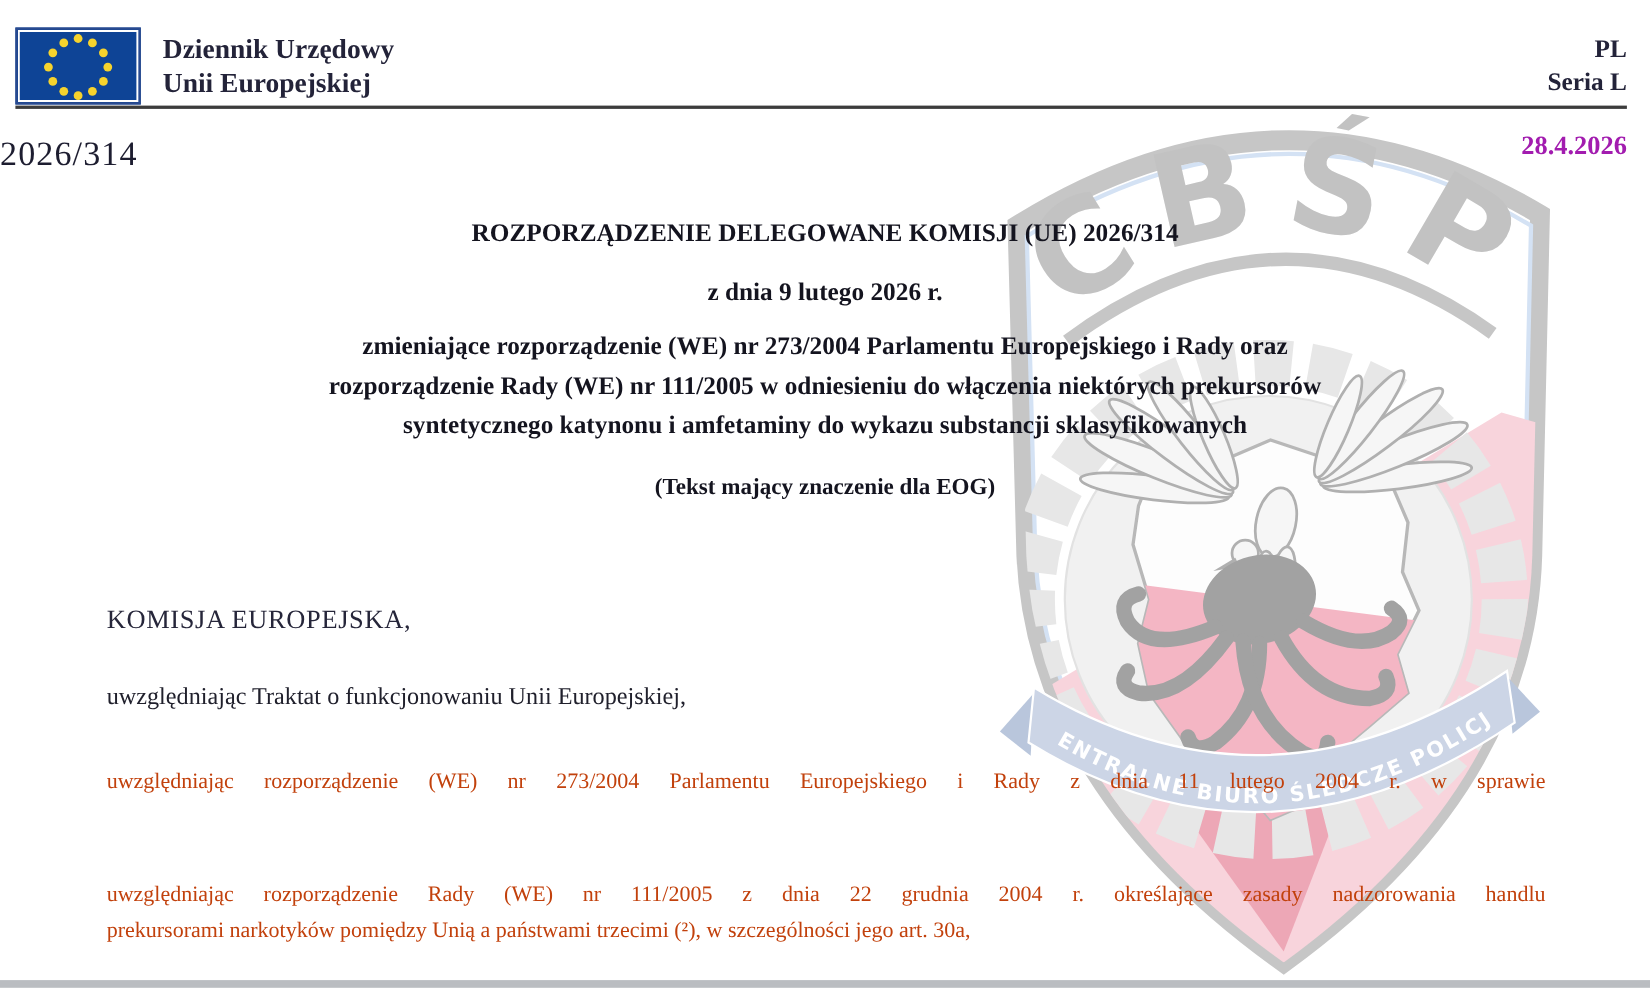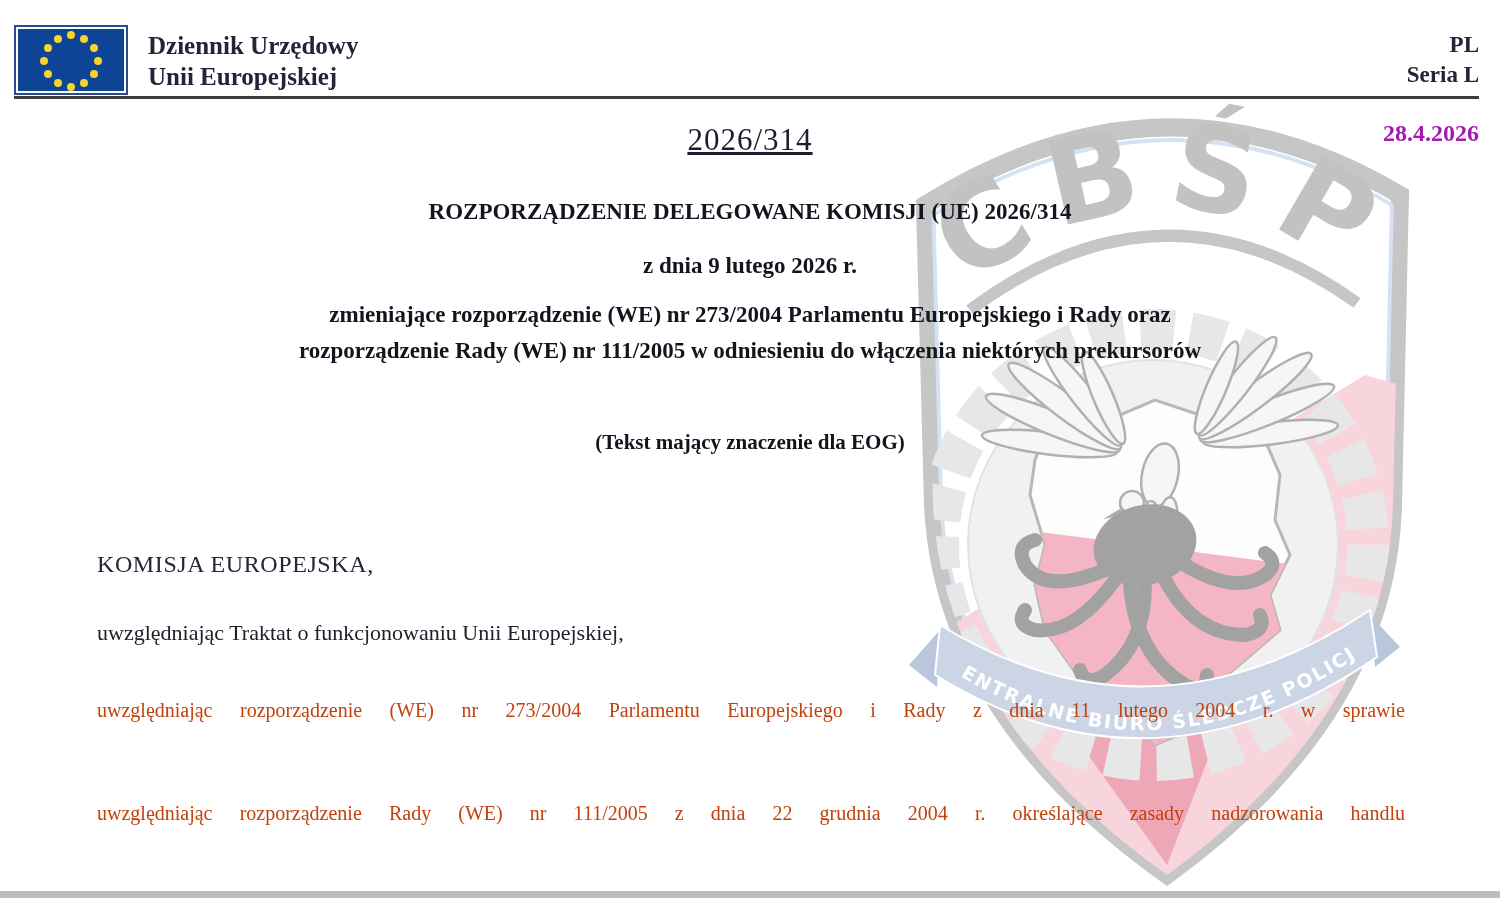--- a/index.html
+++ b/index.html
@@ -25,22 +25,22 @@
   .lang-block{
     position:absolute;right:21px;top:30px;text-align:right;
     font-size:23px;font-weight:bold;line-height:30px;color:#232339;margin-left:33px;
   }
   .header-rule{
     position:absolute;left:14px;right:21px;top:96px;height:3px;background:#3c3c3c;
   }
 
   
   .doc-number{
-    position:absolute;left:0;right:0;top:122px;text-align:center;
-    font-size:31px;letter-spacing:1px;color:#1d1d30;text-decoration:underline;
+    position:absolute;left:0;right:0;top:122px;
+    font-size:31px;letter-spacing:1px;color:#1d1d30;
   }
   .issue-date{
     position:absolute;right:21px;top:120px;
     font-size:24px;font-weight:bold;color:#a21caf;
   }
 
   
   .main-title{
     position:absolute;left:0;right:0;top:199px;text-align:center;
     font-size:23px;font-weight:bold;color:#14141f;
@@ -218,32 +218,34 @@
 
     <div class="doc-number">2026/314</div>
     <div class="issue-date">28.4.2026</div>
 
     <div class="main-title">ROZPORZĄDZENIE DELEGOWANE KOMISJI (UE) 2026/314</div>
     <div class="adoption-date">z dnia 9 lutego 2026 r.</div>
 
     <div class="subtitle">
       <div>zmieniające rozporządzenie (WE) nr 273/2004 Parlamentu Europejskiego i Rady oraz</div>
       <div>rozporządzenie Rady (WE) nr 111/2005 w odniesieniu do włączenia niektórych prekursorów</div>
+      <div>syntetycznego katynonu i amfetaminy do wykazu substancji sklasyfikowanych</div>
     </div>
 
     <div class="eea-note">(Tekst mający znaczenie dla EOG)</div>
 
     <div class="opening-line">KOMISJA EUROPEJSKA,</div>
 
     <div class="recital-single">uwzględniając Traktat o funkcjonowaniu Unii Europejskiej,</div>
 
     <div class="recital" id="recital-2">
       <div class="just">uwzględniając rozporządzenie (WE) nr 273/2004 Parlamentu Europejskiego i Rady z dnia 11 lutego 2004 r. w sprawie</div>
     </div>
 
     <div class="recital" id="recital-3">
       <div class="just">uwzględniając rozporządzenie Rady (WE) nr 111/2005 z dnia 22 grudnia 2004 r. określające zasady nadzorowania handlu</div>
+      <div class="rest">prekursorami narkotyków pomiędzy Unią a państwami trzecimi (²), w szczególności jego art. 30a,</div>
     </div>
 
     <div class="bottom-bar"></div>
   </div>
 
 </div>
 
 </body></html>

